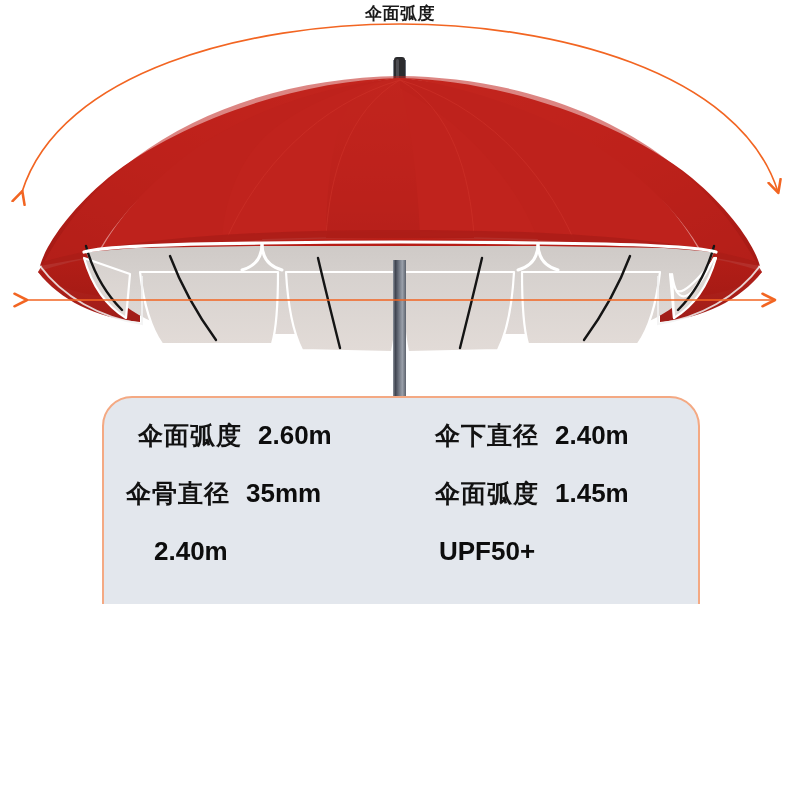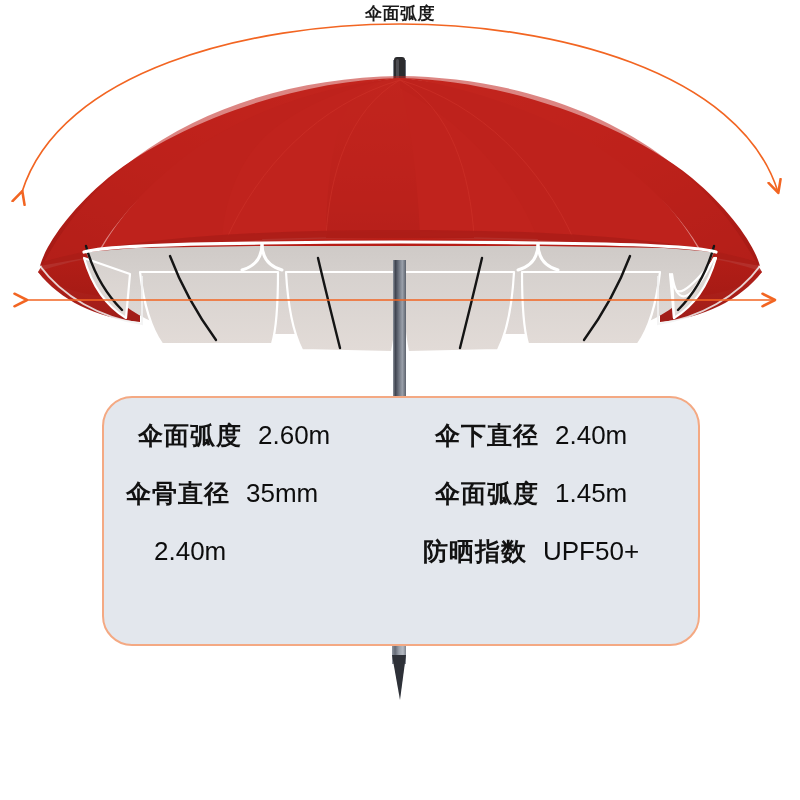--- a/index.html
+++ b/index.html
@@ -6,21 +6,21 @@
     margin: 0;
     padding: 0;
     background: #ffffff;
   }
   body {
     font-family: "Liberation Sans", "DejaVu Sans", sans-serif;
   }
   #stage {
     position: relative;
     width: 800px;
-    height: 800px;
+    height: 604px;
     background: #ffffff;
     overflow: hidden;
   }
 
   
   .dim-label {
     position: absolute;
     font-size: 17px;
     font-weight: 700;
     color: #1b1b1b;
@@ -84,21 +84,21 @@
   }
   .spec-name {
     font-size: 25px;
     font-weight: 700;
     color: #121212;
     letter-spacing: 1px;
     font-family: "Liberation Sans", "DejaVu Sans", sans-serif;
   }
   .spec-value {
     font-size: 26px;
-    font-weight: 400;
+    font-weight: 700;
     color: #0d0d0d;
     margin-left: 16px;
     font-family: "Liberation Sans", "DejaVu Sans", sans-serif;
     white-space: nowrap;
   }
 </style>
 </head>
 <body>
 
 <div id="stage">
@@ -298,20 +298,19 @@
 
       <div class="spec-cell">
         <span class="spec-name">伞面弧度</span>
         <span class="spec-value">1.45m</span>
       </div>
 
       <div class="spec-cell">
         <span class="spec-value">2.40m</span>
       </div>
       <div class="spec-cell right-col">
-        <span class="spec-name">防晒指数</span>
         <span class="spec-value">UPF50+</span>
       </div>
 
     </div>
   </div>
 
 </div>
 
 </body></html>

